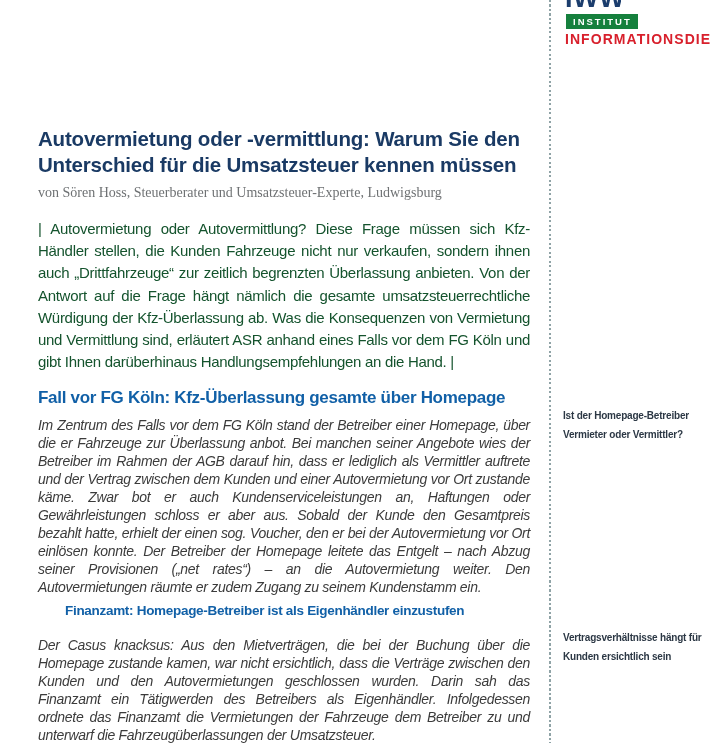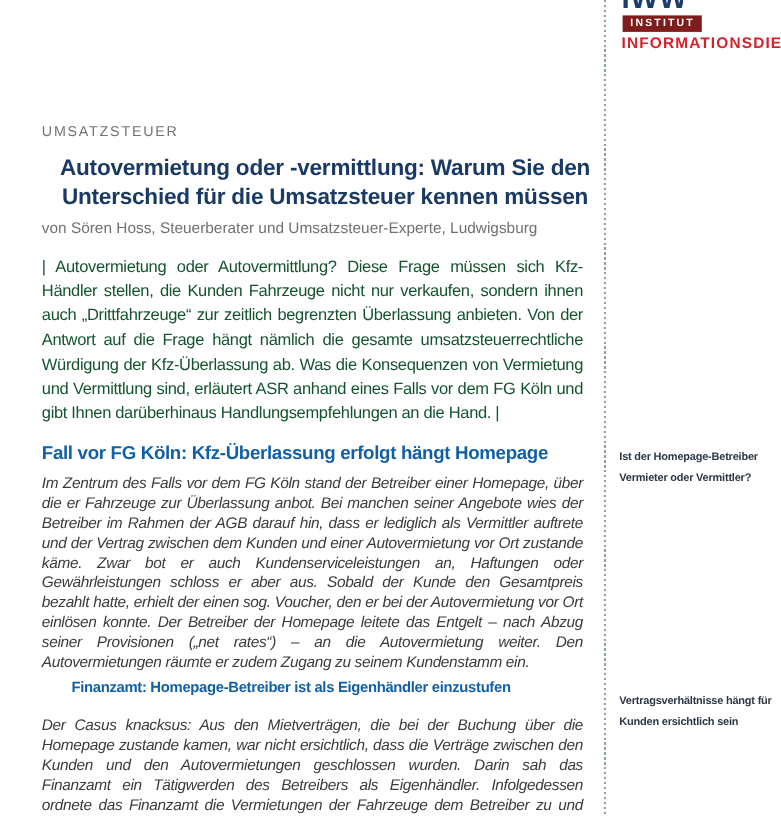--- a/index.html
+++ b/index.html
@@ -31,28 +31,28 @@
   }
 
   .title {
     margin-top: 13px;
     width: 515px;
     font-size: 20.5px;
     line-height: 26px;
     font-weight: 700;
     letter-spacing: -0.2px;
     color: #1a3a64;
-    text-align: center;
   }
 
   .byline {
     margin-top: 7px;
     font-size: 14px;
     line-height: 16px;
     color: #6e7173;
+    font-family: Liberation Serif, serif;
   }
 
   .lead {
     margin-top: 17px;
     font-size: 15px;
     line-height: 22.2px;
     letter-spacing: -0.3px;
     text-align: justify;
     color: #14532d;
     hyphens: auto;
@@ -123,21 +123,21 @@
     margin-top: -17px;
     font-size: 27px;
     font-weight: 700;
     letter-spacing: 0.5px;
     color: #1b3d6d;
   }
   .logo-institut {
     display: inline-block;
     margin-top: 2px;
     margin-left: 1px;
-    background: #7f1d1d;
+    background: #15803d;
     color: #ffffff;
     font-size: 9.5px;
     font-weight: 700;
     letter-spacing: 2px;
     padding: 2px 6px 2px 7px;
   }
   .logo-dienste {
     margin-top: 2px;
     font-size: 14px;
     font-weight: 700;
@@ -158,25 +158,24 @@
   }
   .margin-note.note-1 { top: 407px; }
   .margin-note.note-2 { top: 629px; }
 </style>
 </head>
 <body>
 
 <div class="page">
 
   <div class="content">
-    <div class="kicker">UMSATZSTEUER</div>
     <h1 class="title">Autovermietung oder -vermittlung: Warum Sie den Unterschied für die Umsatzsteuer kennen müssen</h1>
     <div class="byline">von Sören Hoss, Steuerberater und Umsatzsteuer-Experte, Ludwigsburg</div>
     <p class="lead">|  Autovermietung oder Autovermittlung? Diese Frage müssen sich Kfz-Händler stellen, die Kunden Fahrzeuge nicht nur verkaufen, sondern ihnen auch „Drittfahrzeuge“ zur zeitlich begrenzten Überlassung anbieten. Von der Antwort auf die Frage hängt nämlich die gesamte umsatzsteuerrechtliche Würdigung der Kfz-Überlassung ab. Was die Konsequenzen von Vermietung und Vermittlung sind, erläutert ASR anhand eines Falls vor dem FG Köln und gibt Ihnen darüberhinaus Handlungsempfehlungen an die Hand.  |</p>
-    <h2 class="section-heading">Fall vor FG Köln: Kfz-Überlassung erfolgt hängt Homepage</h2>
+    <h2 class="section-heading">Fall vor FG Köln: Kfz-Überlassung gesamte über Homepage</h2>
     <p class="body-par">Im Zentrum des Falls vor dem FG Köln stand der Betreiber einer Homepage, über die er Fahrzeuge zur Überlassung anbot. Bei manchen seiner Angebote wies der Betreiber im Rahmen der AGB darauf hin, dass er lediglich als Vermittler auftrete und der Vertrag zwischen dem Kunden und einer Autovermietung vor Ort zustande käme. Zwar bot er auch Kundenserviceleistungen an, Haftungen oder Gewährleistungen schloss er aber aus. Sobald der Kunde den Gesamtpreis bezahlt hatte, erhielt der einen sog. Voucher, den er bei der Autovermietung vor Ort einlösen konnte. Der Betreiber der Homepage leitete das Entgelt – nach Abzug seiner Provisionen („net rates“) – an die Autovermietung weiter. Den Autovermietungen räumte er zudem Zugang zu seinem Kundenstamm ein.</p>
     <h3 class="sub-heading">Finanzamt: Homepage-Betreiber ist als Eigenhändler einzustufen</h3>
     <p class="body-par body-par2">Der Casus knacksus: Aus den Mietverträgen, die bei der Buchung über die Homepage zustande kamen, war nicht ersichtlich, dass die Verträge zwischen den Kunden und den Autovermietungen geschlossen wurden. Darin sah das Finanzamt ein Tätigwerden des Betreibers als Eigenhändler. Infolgedessen ordnete das Finanzamt die Vermietungen der Fahrzeuge dem Betreiber zu und unterwarf die Fahrzeugüberlassungen der Umsatzsteuer.</p>
   </div>
 
   <div class="divider"></div>
 
   <div class="sidebar">
     <div class="logo">
       <div class="logo-wordmark">

